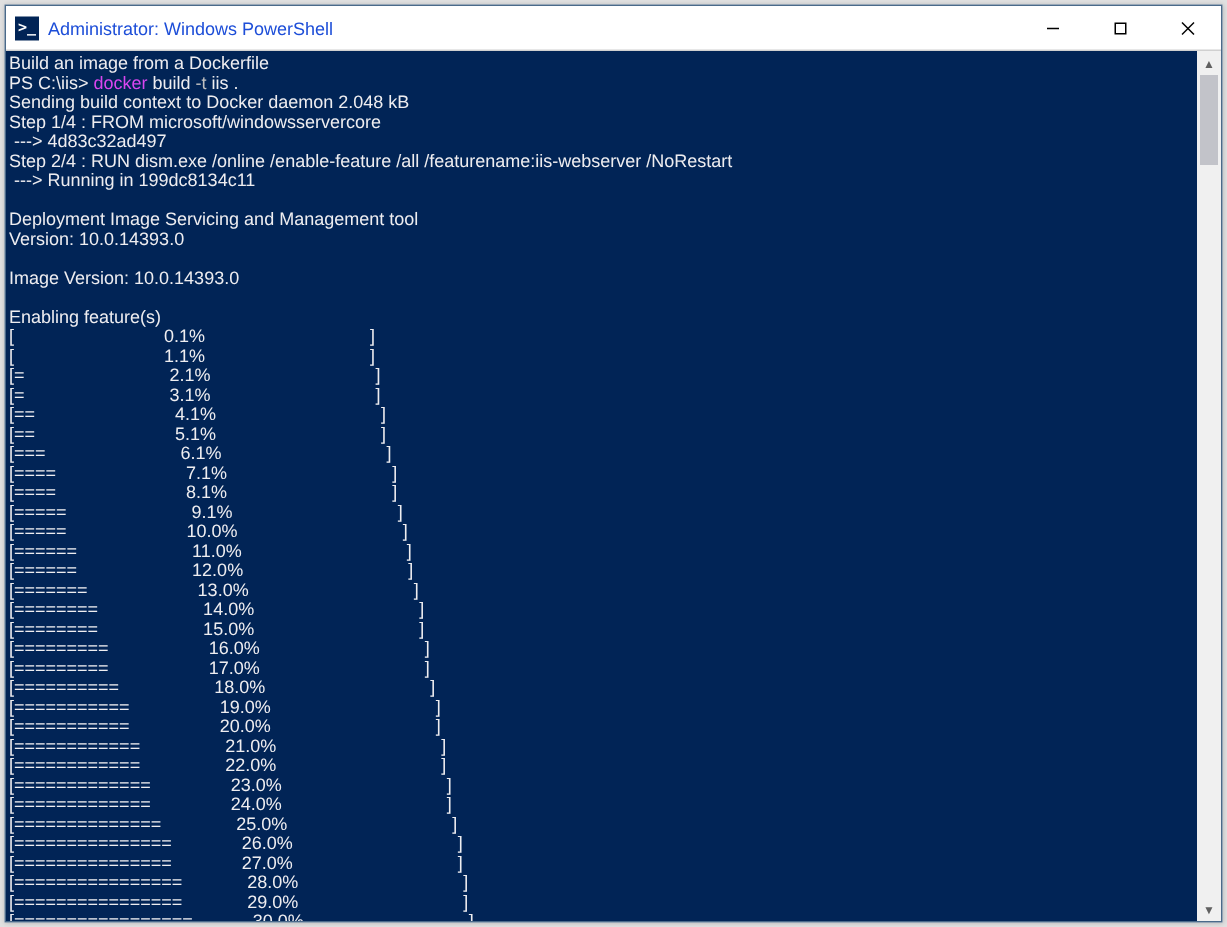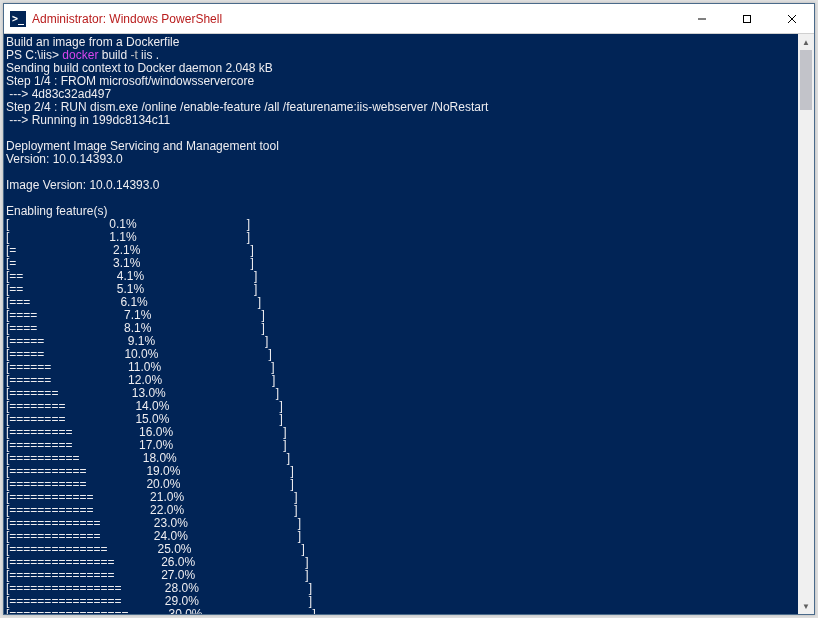--- a/index.html
+++ b/index.html
@@ -44,21 +44,21 @@
   }
   .titlebar-icon-inner {
     color: #fff;
     font-size: 10px;
     font-weight: bold;
     font-family: Consolas, monospace;
     line-height: 1;
   }
   .titlebar-text {
     font-size: 12px;
-    color: #b91c1c;
+    color: #1d4ed8;
     flex: 1;
     white-space: nowrap;
     overflow: hidden;
   }
   .win-controls {
     display: flex;
     height: 100%;
   }
   .win-btn {
     width: 45px;

